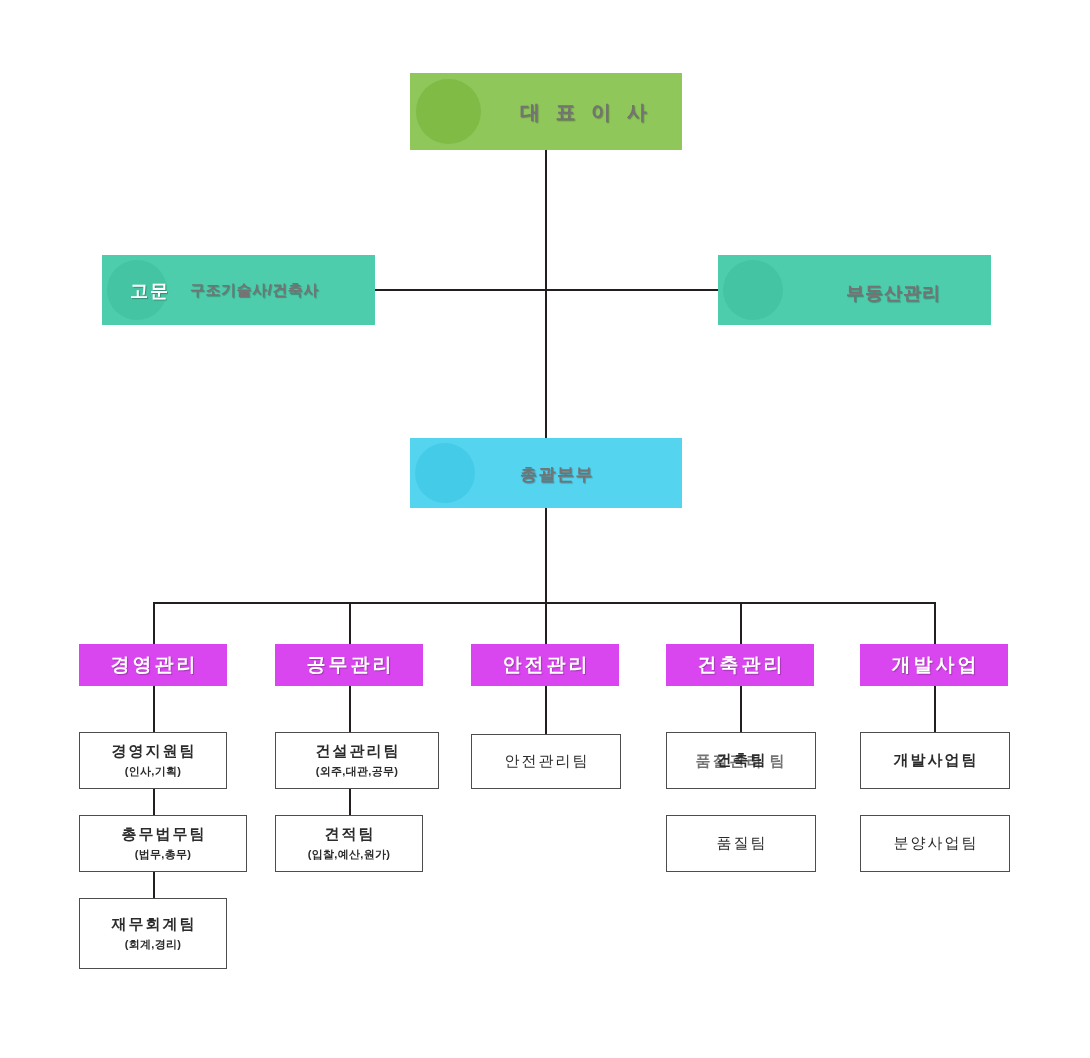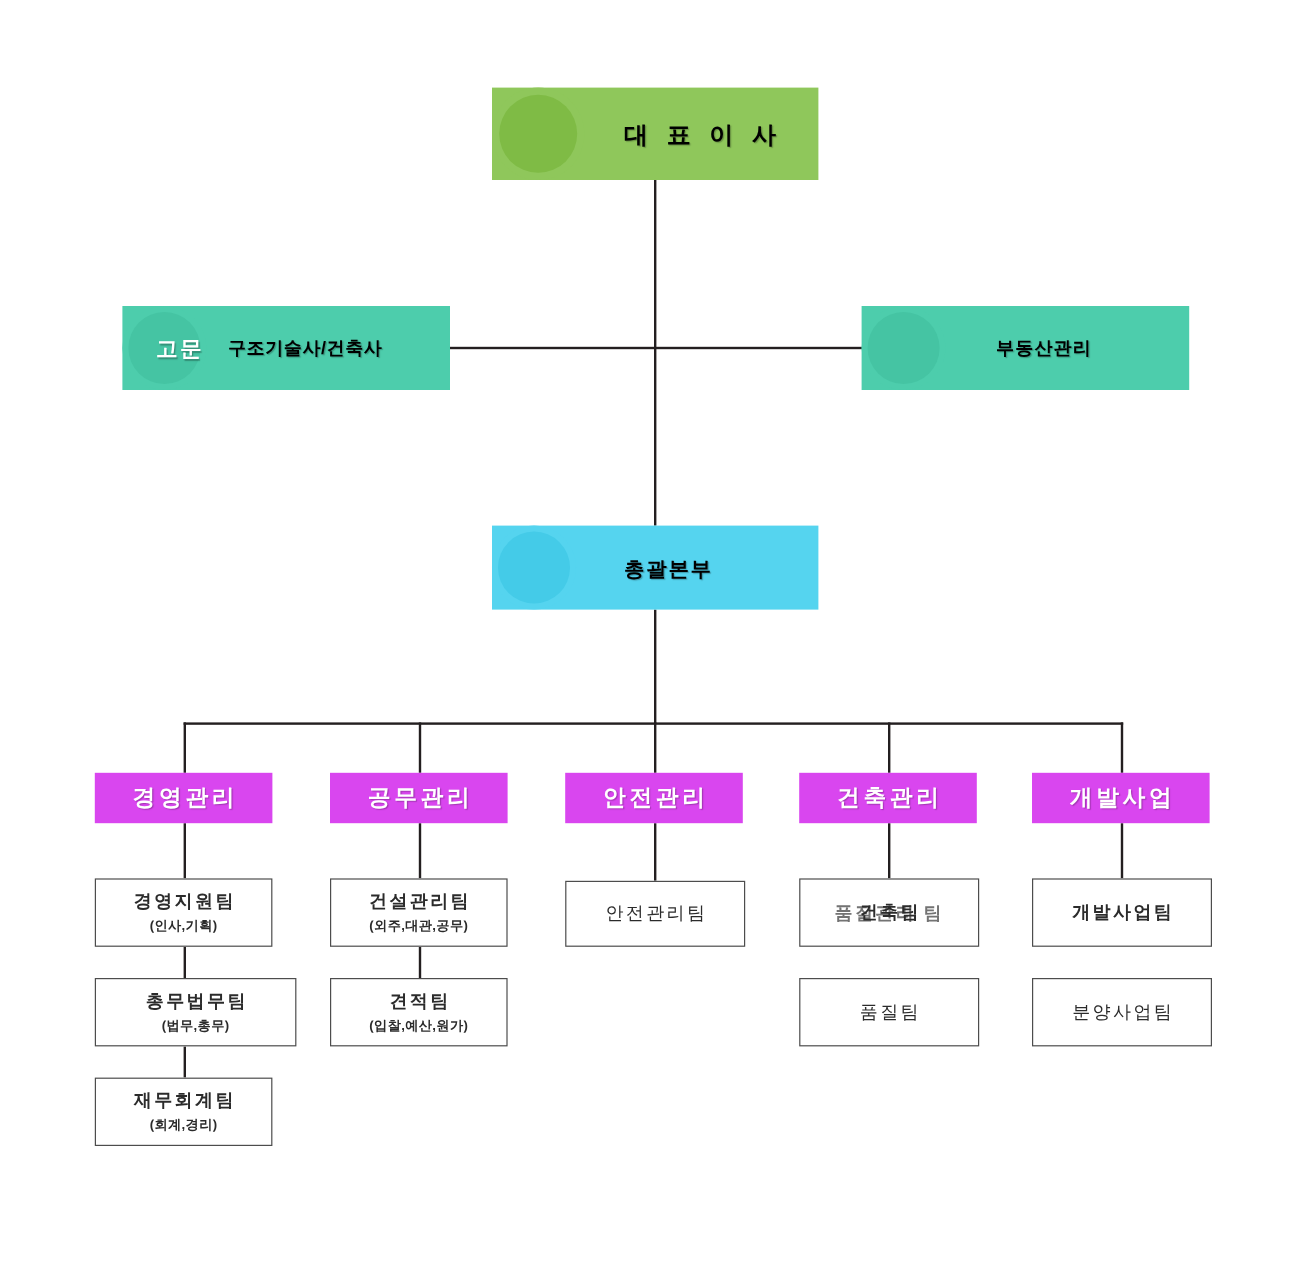--- a/index.html
+++ b/index.html
@@ -45,21 +45,21 @@
   .pill .knob {
     position: absolute;
     border-radius: 50%;
   }
   .pill .knob-inner {
     position: absolute;
     border-radius: 50%;
   }
   .pill .bar-label {
     position: absolute;
-    color: #000000;
+    color: #737373;
     font-weight: bold;
     text-shadow: 1px 1px 1px rgba(0,0,0,0.28);
     white-space: nowrap;
   }
   .pill .knob-label {
     position: absolute;
     color: #ffffff;
     font-weight: bold;
     text-shadow: 1px 1px 1px rgba(0,0,0,0.28);
     white-space: nowrap;
@@ -79,21 +79,21 @@
   #node-advisor .knob { left: 0px; top: 0px; width: 70px; height: 70px; background: #4DCDAC; }
   #node-advisor .knob-inner { left: 5px; top: 5px; width: 60px; height: 60px; background: #45C4A3; }
   #node-advisor .knob-label { left: 28px; top: 24px; font-size: 18px; letter-spacing: 2px; }
   #node-advisor .bar-label { left: 88px; top: 26px; font-size: 15px; letter-spacing: 0.5px; }
 
   
   #node-realestate { left: 718px; top: 255px; width: 273px; height: 70px; }
   #node-realestate .bar  { background: #4DCDAC; }
   #node-realestate .knob { left: 0px; top: 0px; width: 70px; height: 70px; background: #4DCDAC; }
   #node-realestate .knob-inner { left: 5px; top: 5px; width: 60px; height: 60px; background: #45C4A3; }
-  #node-realestate .bar-label { left: 112px; top: 26px; font-size: 15px; letter-spacing: 1px; }
+  #node-realestate .bar-label { left: 128px; top: 26px; font-size: 18px; letter-spacing: 1px; }
 
   
   #node-hq { left: 410px; top: 438px; width: 272px; height: 70px; }
   #node-hq .bar  { background: #55D4EF; }
   #node-hq .knob { left: 0px; top: 0px; width: 70px; height: 70px; background: #55D4EF; }
   #node-hq .knob-inner { left: 5px; top: 5px; width: 60px; height: 60px; background: #44CBE8; }
   #node-hq .bar-label { left: 110px; top: 25px; font-size: 17px; letter-spacing: 1.5px; }
 
   
   .dept {
@@ -242,28 +242,28 @@
       <div class="t-name">경영지원팀</div>
       <div class="t-sub">(인사,기획)</div>
     </div>
   </div>
   <div class="team bold" style="left:79px; top:815px; width:168px; height:57px;">
     <div class="t-stack">
       <div class="t-name">총무법무팀</div>
       <div class="t-sub">(법무,총무)</div>
     </div>
   </div>
-  <div class="team bold" style="left:79px; top:898px; width:148px; height:57px;">
+  <div class="team bold" style="left:79px; top:898px; width:148px; height:71px;">
     <div class="t-stack">
       <div class="t-name">재무회계팀</div>
       <div class="t-sub">(회계,경리)</div>
     </div>
   </div>
 
-  <div class="team bold" style="left:275px; top:732px; width:148px; height:57px;">
+  <div class="team bold" style="left:275px; top:732px; width:164px; height:57px;">
     <div class="t-stack">
       <div class="t-name">건설관리팀</div>
       <div class="t-sub">(외주,대관,공무)</div>
     </div>
   </div>
   <div class="team bold" style="left:275px; top:815px; width:148px; height:57px;">
     <div class="t-stack">
       <div class="t-name">견적팀</div>
       <div class="t-sub">(입찰,예산,원가)</div>
     </div>

